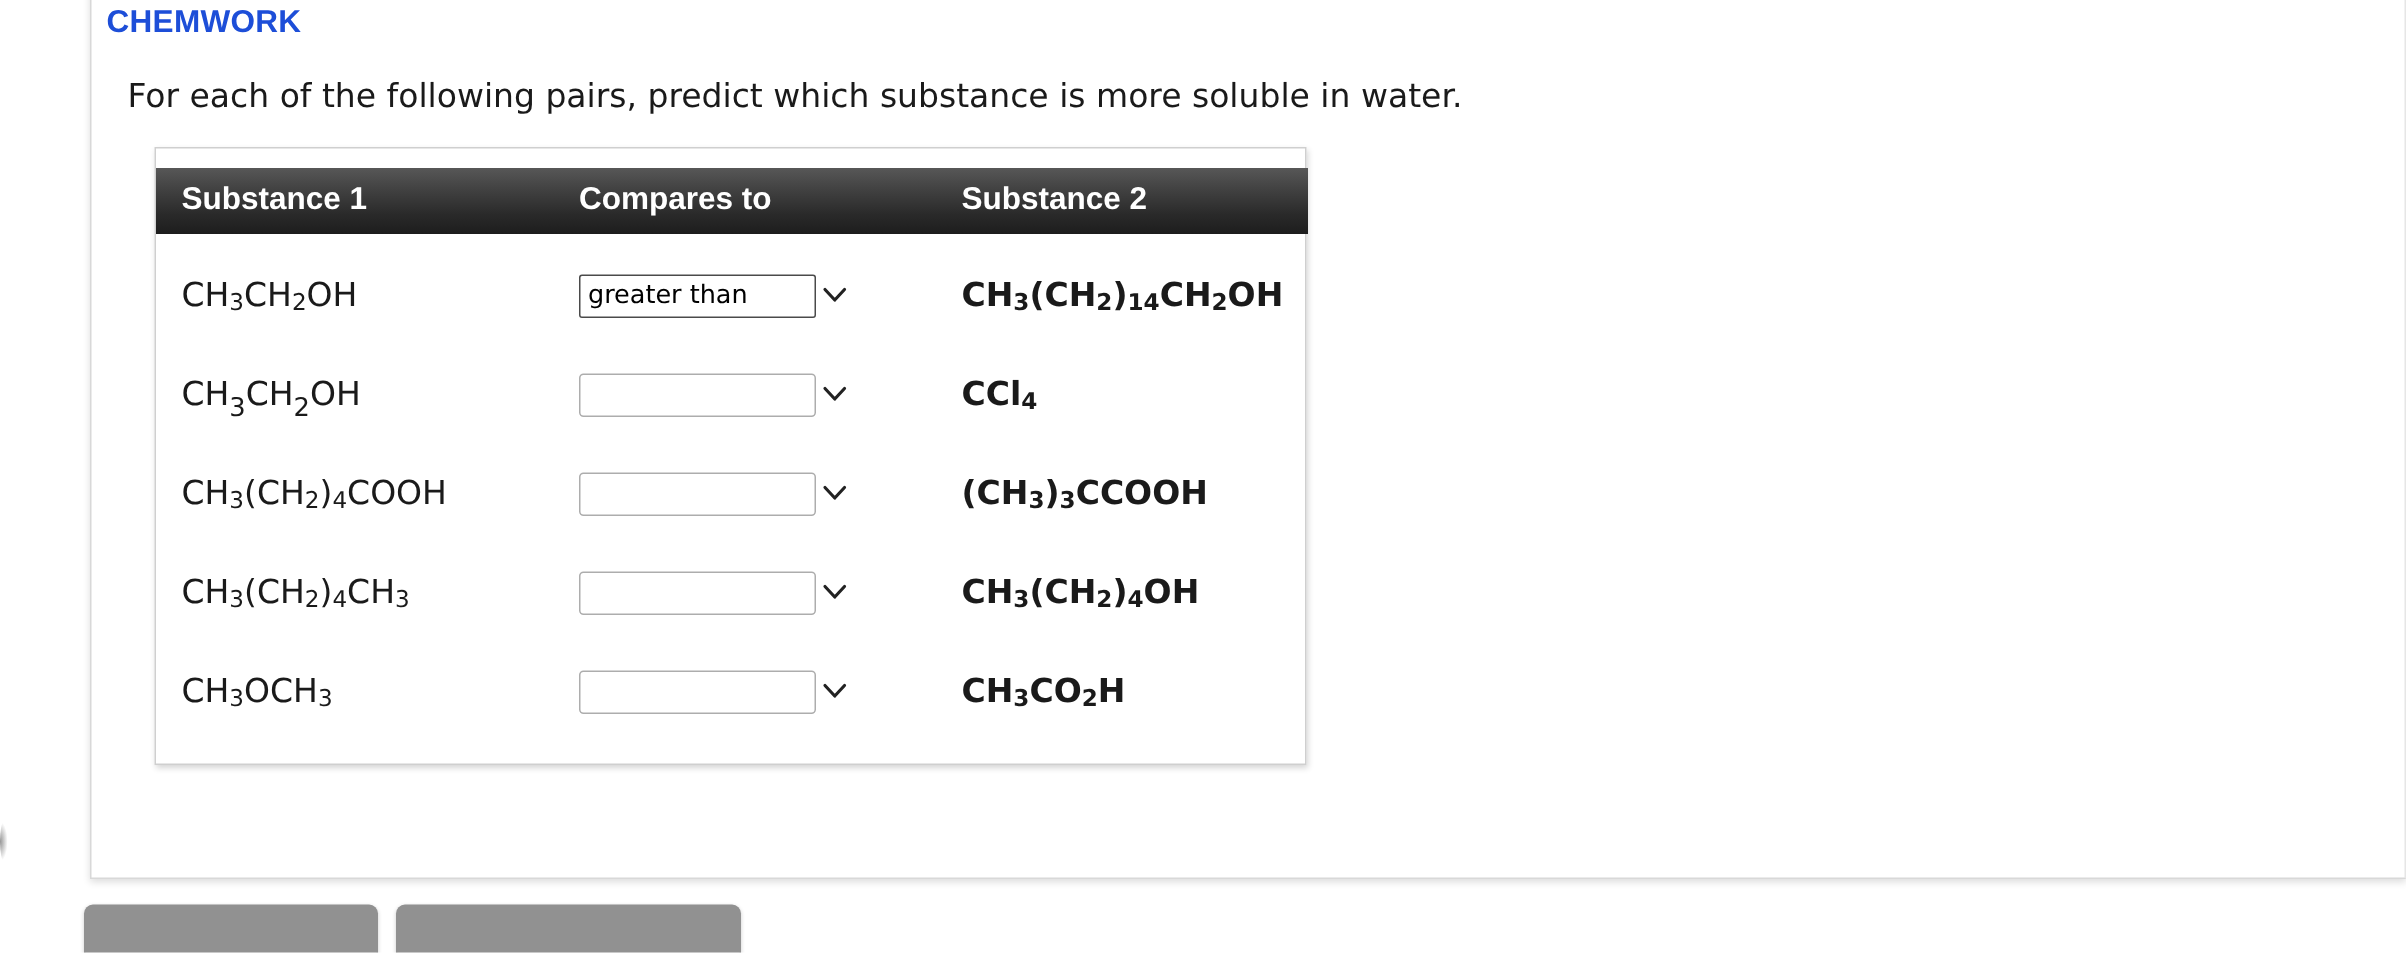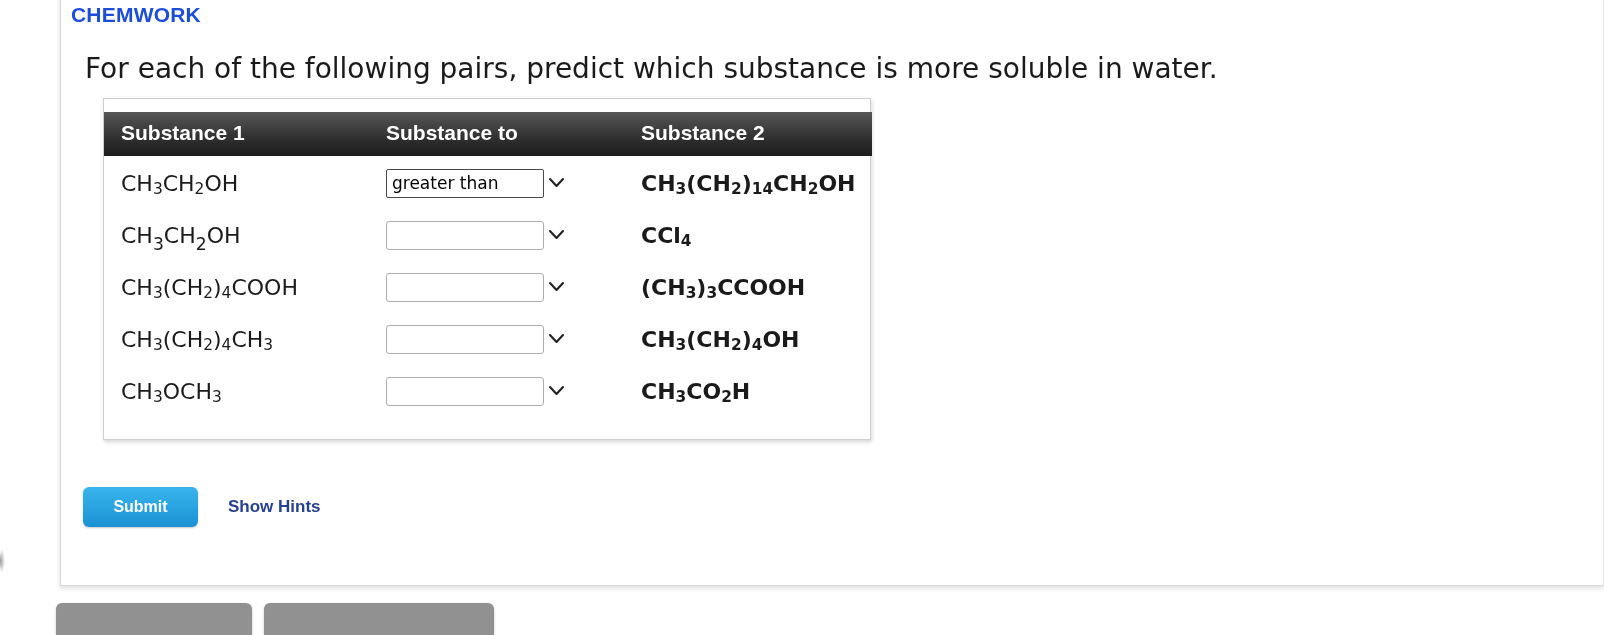--- a/index.html
+++ b/index.html
@@ -39,21 +39,21 @@
     font-weight: bold;
     color: #1d4ed8;
     letter-spacing: 0.2px;
     font-family: "Liberation Sans", "DejaVu Sans", sans-serif;
   }
 
   #prompt-text {
     position: absolute;
     left: 24px;
     top: 66px;
-    font-size: 28px;
+    font-size: 22px;
     color: #1a1a1a;
     font-family: "DejaVu Sans", sans-serif;
     white-space: nowrap;
   }
 
   
   #table-wrap {
     position: absolute;
     left: 42px;
     top: 112px;
@@ -84,21 +84,21 @@
     padding: 9px 0 11px 17px;
     font-family: "Liberation Sans", "DejaVu Sans", sans-serif;
     white-space: nowrap;
   }
   table.cmp thead th.h2 { padding-left: 14px; }
   table.cmp thead th.h3 { padding-left: 13px; }
 
   table.cmp tbody td {
     font-size: 22px;
     color: #1a1a1a;
-    padding: 10px 0 8px 17px;
+    padding: 24px 0 8px 17px;
     vertical-align: middle;
     font-family: "DejaVu Sans", sans-serif;
     white-space: nowrap;
     height: 34px;
     margin-top: 40px;
   }
   table.cmp tbody td.sub2 { padding-left: 14px; }
   table.cmp tbody td.sub3 { padding-left: 13px; font-weight: bold; }
 
   .formula sub {
@@ -216,21 +216,21 @@
   <div id="table-wrap">
     <table class="cmp">
       <colgroup>
         <col class="c1">
           <col class="c2">
           <col class="c3">
       </colgroup>
       <thead>
         <tr>
           <th class="h1">Substance 1</th>
-          <th class="h2">Substance to</th>
+          <th class="h2">Compares to</th>
           <th class="h3">Substance 2</th>
         </tr>
       </thead>
       <tbody id="cmp-body">
           <tr>
             <td class="sub1"><span class="formula">CH<sub>3</sub>CH<sub>2</sub>OH</span></td>
             <td class="sub2"><span class="selwrap"><select class="cmpsel filled"><option value=""></option><option value="greater than" selected="">greater than</option><option value="less than">less than</option></select><span class="chev"><svg width="17" height="12" viewBox="0 0 17 12" aria-hidden="true">
                     <path d="M2 2 L8.5 9 L15 2" fill="none" stroke="#222" stroke-width="2.1" stroke-linecap="round" stroke-linejoin="round"></path>
                   </svg></span></span></td>
             <td class="sub3"><span class="formula">CH<sub>3</sub>(CH<sub>2</sub>)<sub>14</sub>CH<sub>2</sub>OH</span></td>
@@ -260,22 +260,18 @@
             <td class="sub1"><span class="formula">CH<sub>3</sub>OCH<sub>3</sub></span></td>
             <td class="sub2"><span class="selwrap"><select class="cmpsel"><option value=""></option><option value="greater than">greater than</option><option value="less than">less than</option></select><span class="chev"><svg width="17" height="12" viewBox="0 0 17 12" aria-hidden="true">
                     <path d="M2 2 L8.5 9 L15 2" fill="none" stroke="#222" stroke-width="2.1" stroke-linecap="round" stroke-linejoin="round"></path>
                   </svg></span></span></td>
             <td class="sub3"><span class="formula">CH<sub>3</sub>CO<sub>2</sub>H</span></td>
           </tr>
         </tbody>
     </table>
   </div>
 
-  <div id="submit-row">
-    <button id="submit-button">Submit</button>
-    <a id="show-hints">Show Hints</a>
-  </div>
 
 </div>
 
 <div id="ghost-1" class="ghost-btn"></div>
 <div id="ghost-2" class="ghost-btn"></div>
 <div id="edge-artifact"></div>
 
 </body></html>

